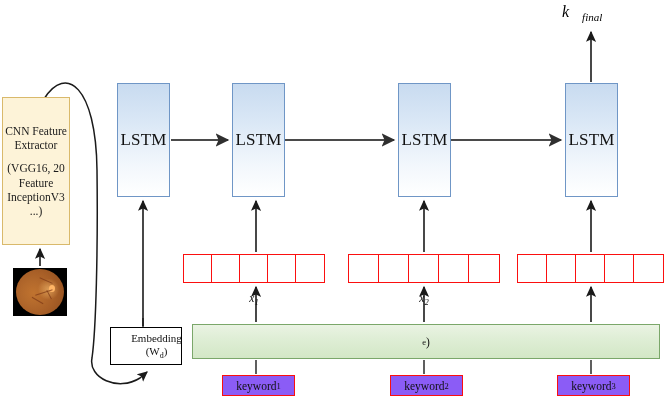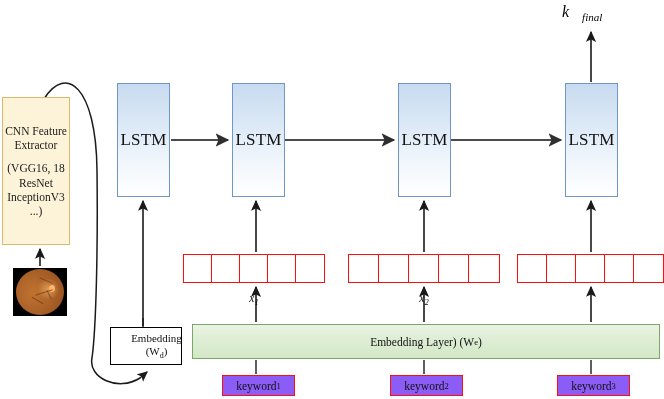--- a/index.html
+++ b/index.html
@@ -226,22 +226,22 @@
     <line x1="424" y1="374" x2="424" y2="360" stroke="#1a1a1a" stroke-width="1.4"></line>
     <line x1="591" y1="374" x2="591" y2="360" stroke="#1a1a1a" stroke-width="1.4"></line>
 
     <line x1="143" y1="327" x2="143" y2="318" stroke="#1a1a1a" stroke-width="1.4"></line>
   </svg>
 
   <div class="abs cnn-box">
     <span class="cnn-line">CNN Feature</span>
     <span class="cnn-line">Extractor</span>
     <span class="cnn-gap"></span>
-    <span class="cnn-line">(VGG16, 18</span>
-    <span class="cnn-line">ResNet</span>
+    <span class="cnn-line">(VGG16, 20</span>
+    <span class="cnn-line">Feature</span>
     <span class="cnn-line">InceptionV3</span>
     <span class="cnn-line">...)</span>
   </div>
 
   <div class="abs fundus-wrap">
     <div class="fundus-disc"></div>
     <div class="fundus-spot"></div>
     <div class="vessel" style="left:26px;top:12px;width:14px;height:1.4px;transform:rotate(24deg);"></div>
     <div class="vessel" style="left:22px;top:24px;width:18px;height:1.4px;transform:rotate(-18deg);"></div>
     <div class="vessel" style="left:18px;top:32px;width:13px;height:1.2px;transform:rotate(30deg);"></div>
@@ -294,21 +294,20 @@
     <div class="vec-cell"></div>
     <div class="vec-cell"></div>
   </div>
 
   <div class="abs embed-wd">
     <span>Embedding</span>
     <span><span>(W</span><sub>d</sub><span>)</span></span>
   </div>
 
   <div class="abs embed-layer">
-    <span>Embedding Layer) (W</span>
       <sub>e</sub>
       <span>)</span>
   </div>
 
   <div class="abs kw-box" style="left:222px;width:73px;">
     <span>keyword</span>
       <sub>1</sub>
   </div>
   <div class="abs kw-box" style="left:390px;width:73px;">
     <span>keyword</span>

